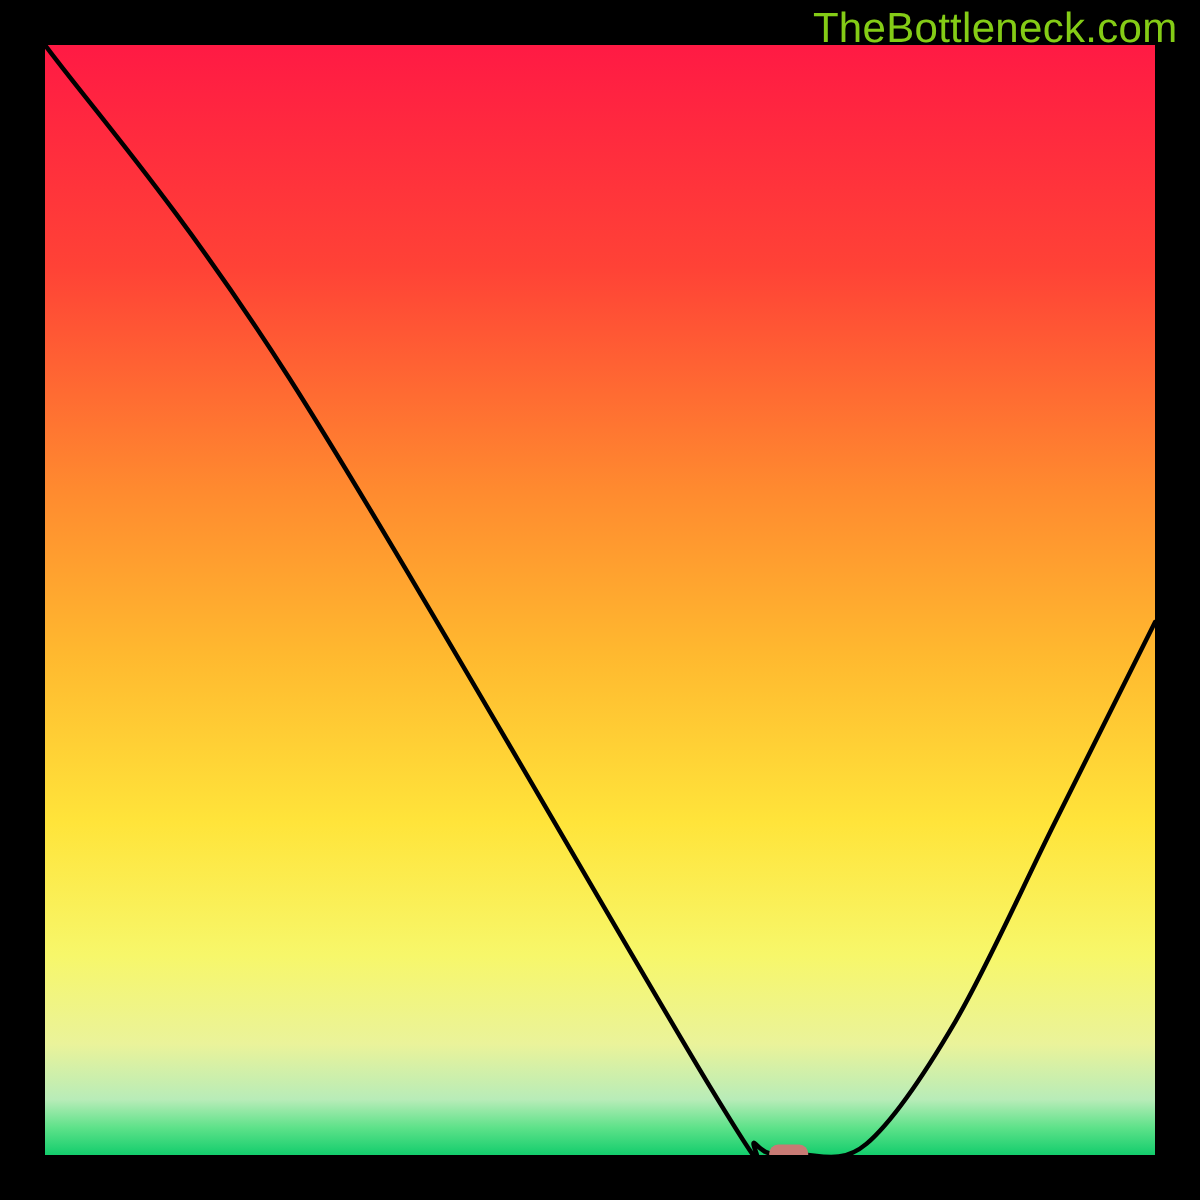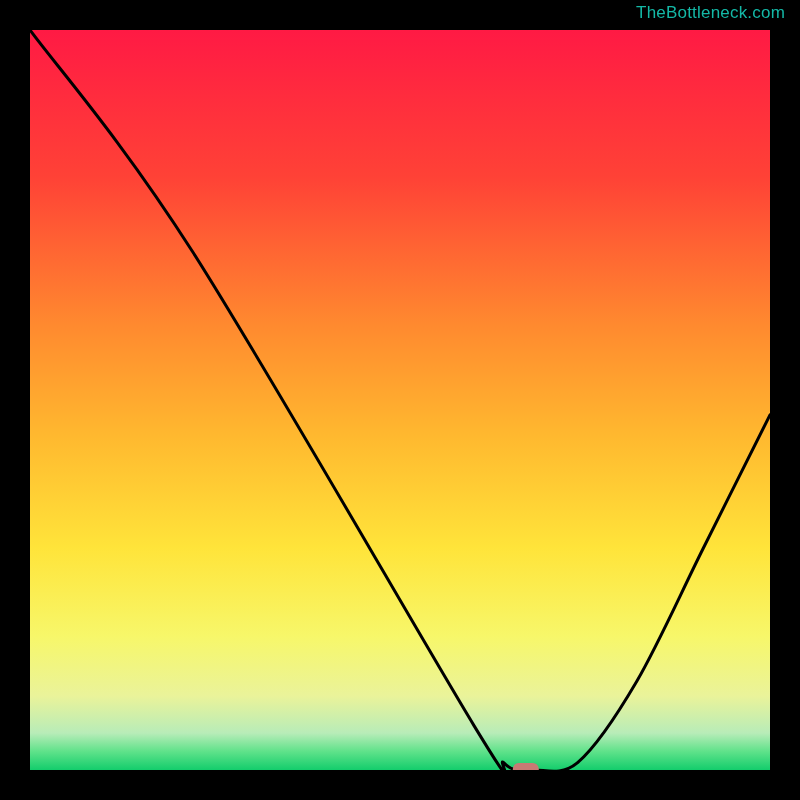--- a/index.html
+++ b/index.html
@@ -16,22 +16,22 @@
     left: 0;
     top: 0;
     width: 800px;
     height: 800px;
     background: #000;
   }
   .watermark {
     position: absolute;
     top: 3px;
     right: 15px;
-    color: #14b8a6;
-    font-size: 17px;
+    color: #84cc16;
+    font-size: 28px;
     font-weight: 400;
     letter-spacing: 0.2px;
   }
   .plot {
     position: absolute;
     left: 30px;
     top: 30px;
     width: 740px;
     height: 740px;
   }

